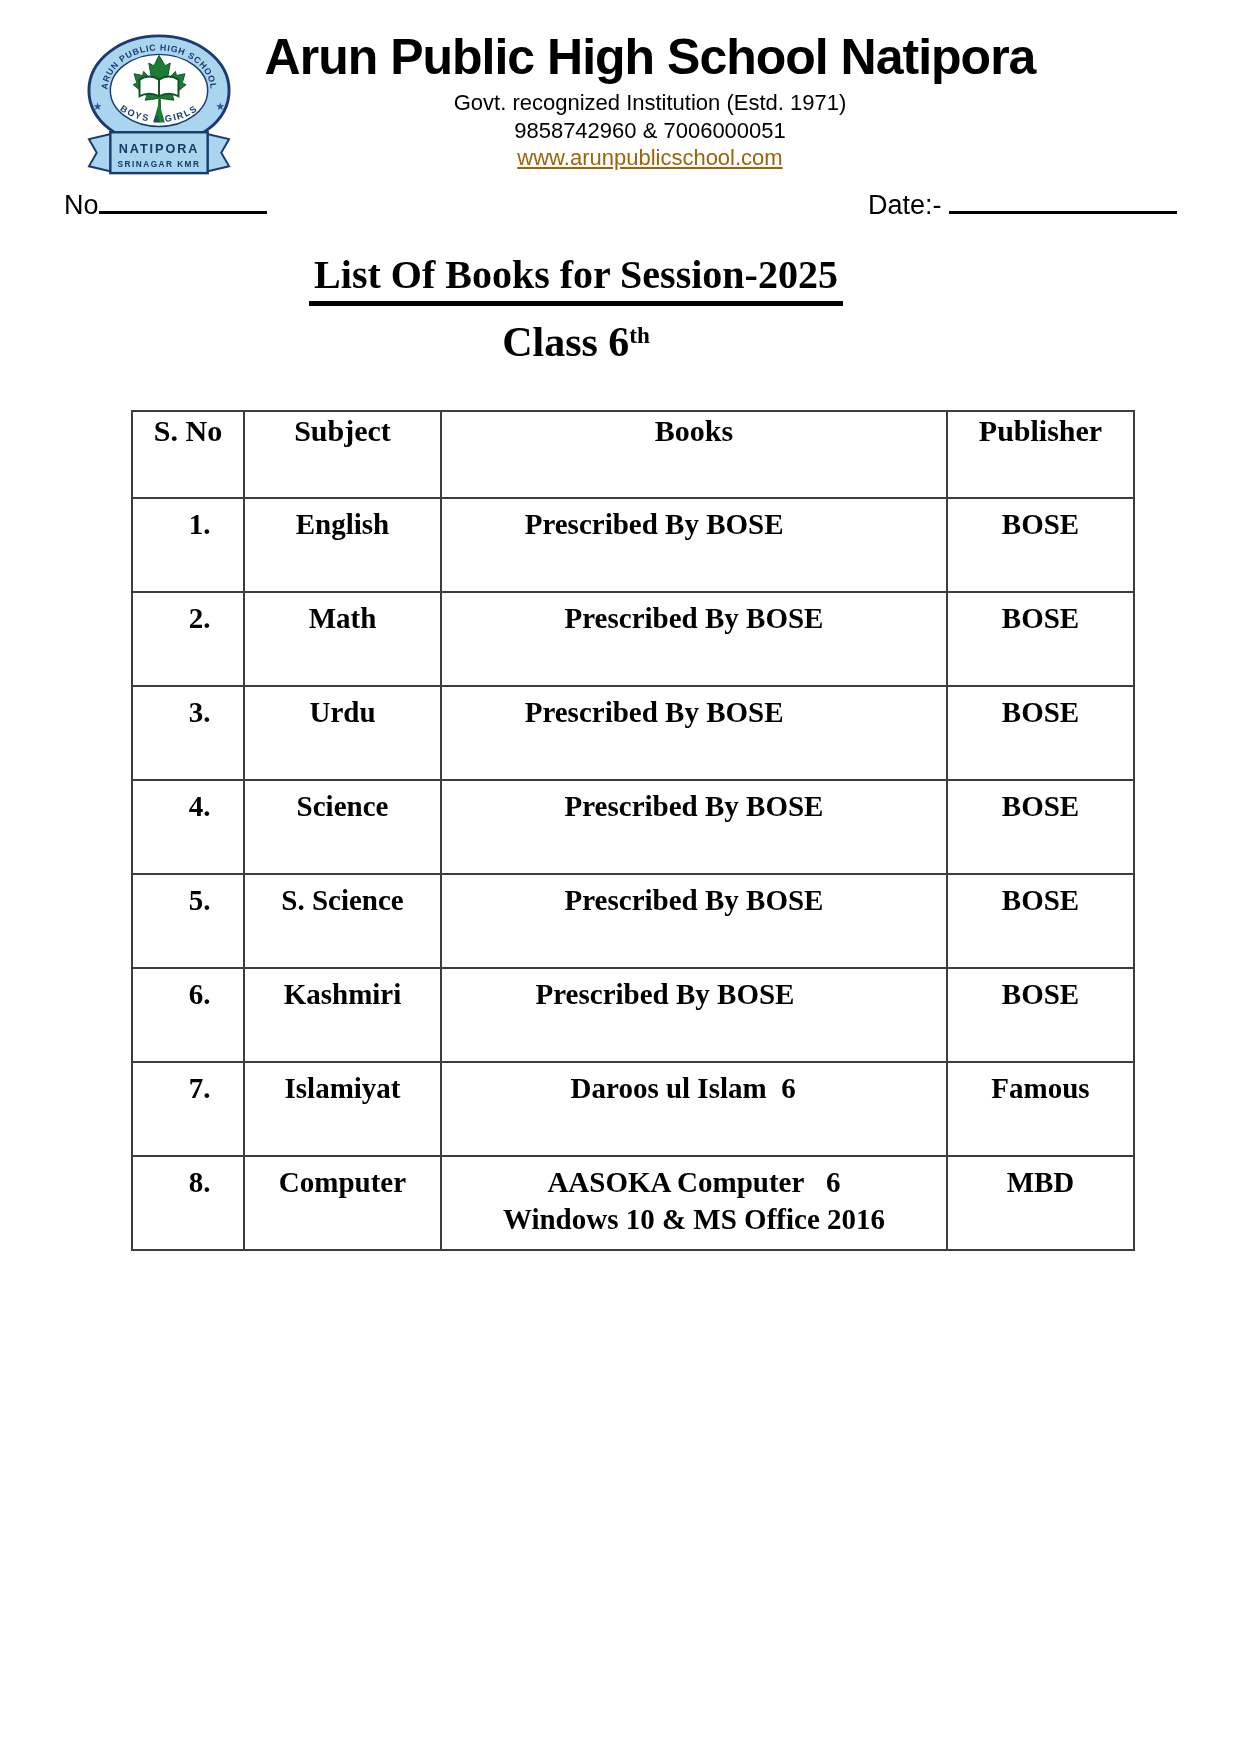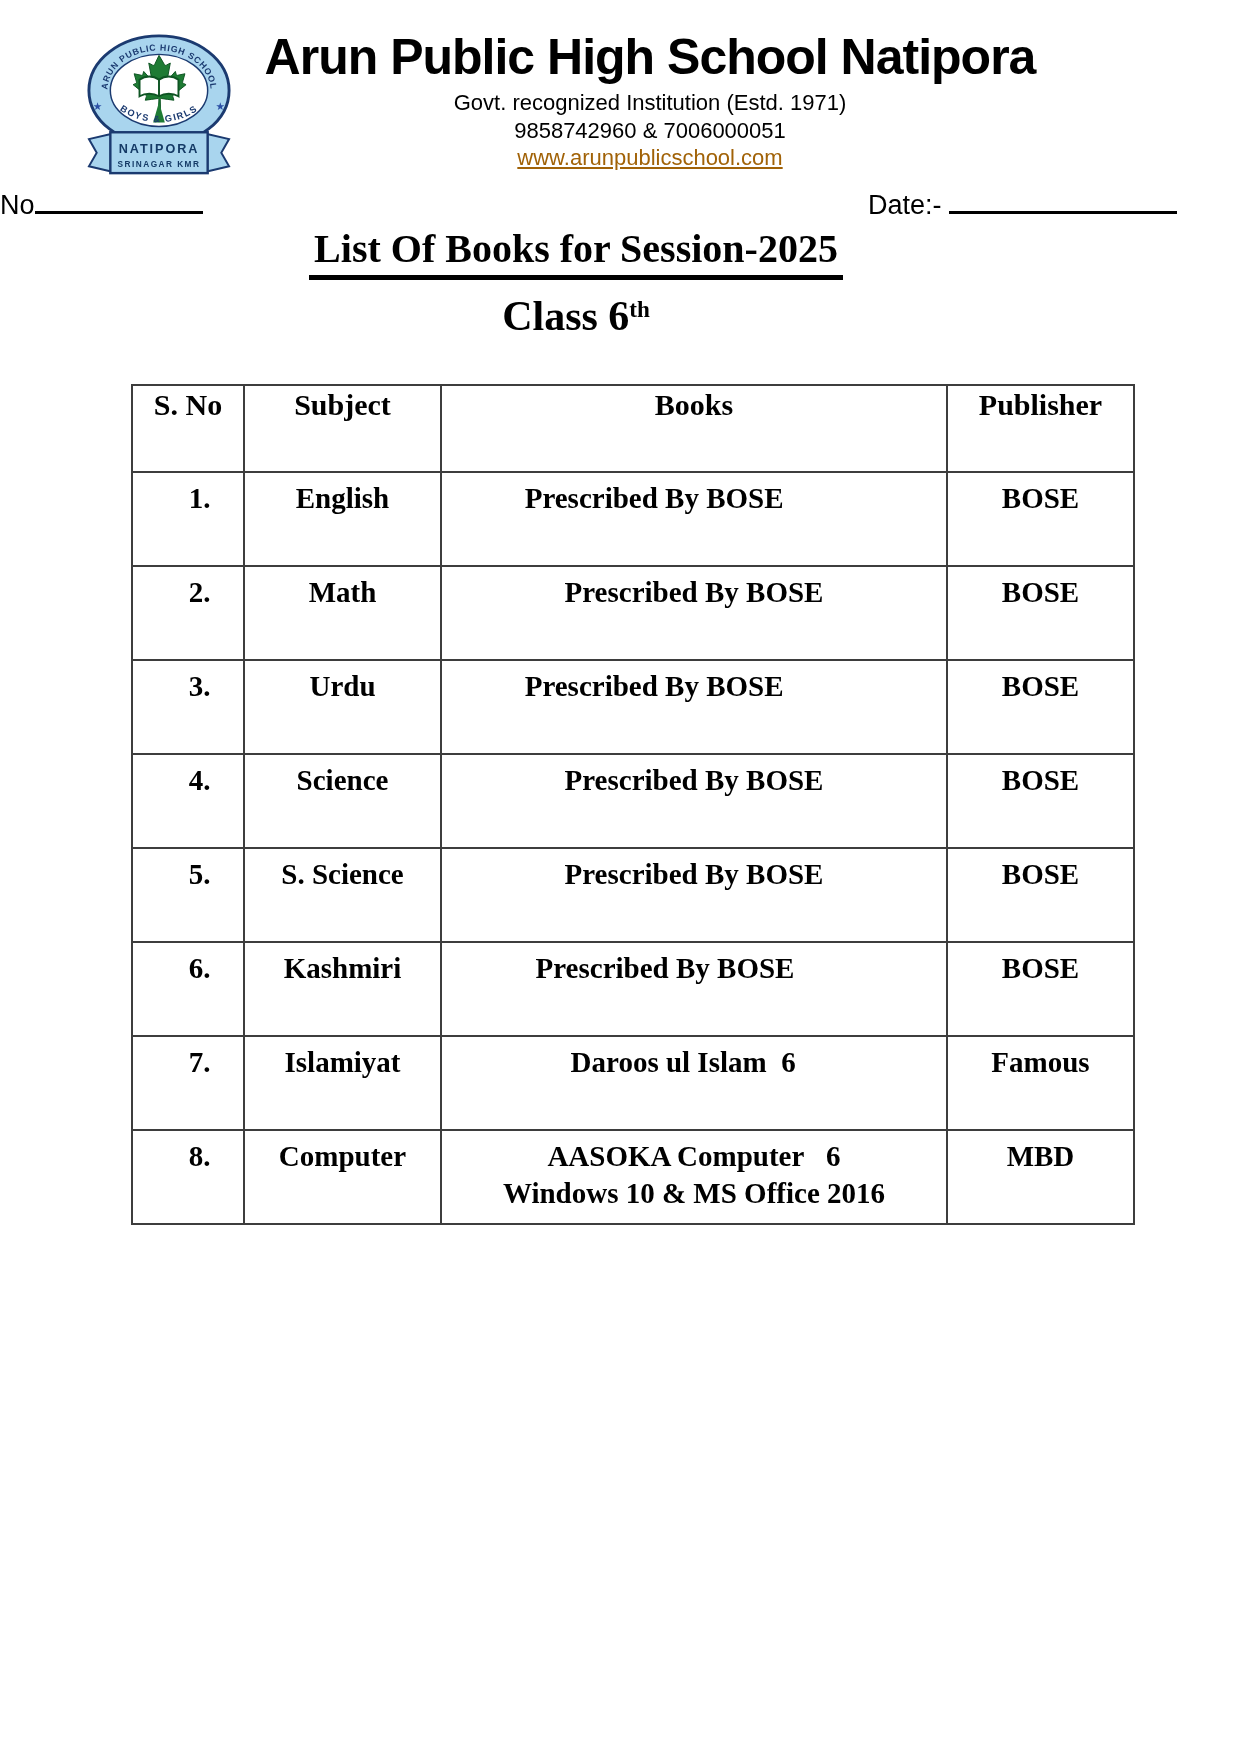--- a/index.html
+++ b/index.html
@@ -50,34 +50,34 @@
   }
 
   
   .no-date-row {
     position: relative;
     margin-top: 12px;
     height: 42px;
     font-family: "Liberation Sans", sans-serif;
     font-size: 27px;
   }
-  .no-label { }
+  .no-label { margin-left: 64px; }
   .blank-line {
     display: inline-block;
     border-bottom: 3px solid #000;
     height: 1.0em;
     vertical-align: baseline;
   }
   .no-line   { width: 168px; }
   .date-line { width: 228px; }
   .date-group { position: absolute; right: 64px; top: 0; }
 
   
   .center-col { width: 1152px; text-align: center; }
-  .doc-title-wrap { }
+  .doc-title-wrap { margin-top: 26px; }
   .doc-title {
     display: inline-block;
     font-size: 40px;
     font-weight: bold;
     border-bottom: 5px solid #000;
     padding: 0 5px 3px 5px;
     line-height: 1.15;
   }
   .class-wrap { margin-top: 12px; }
   .class-title { font-size: 42px; font-weight: bold; line-height: 1.15; }

